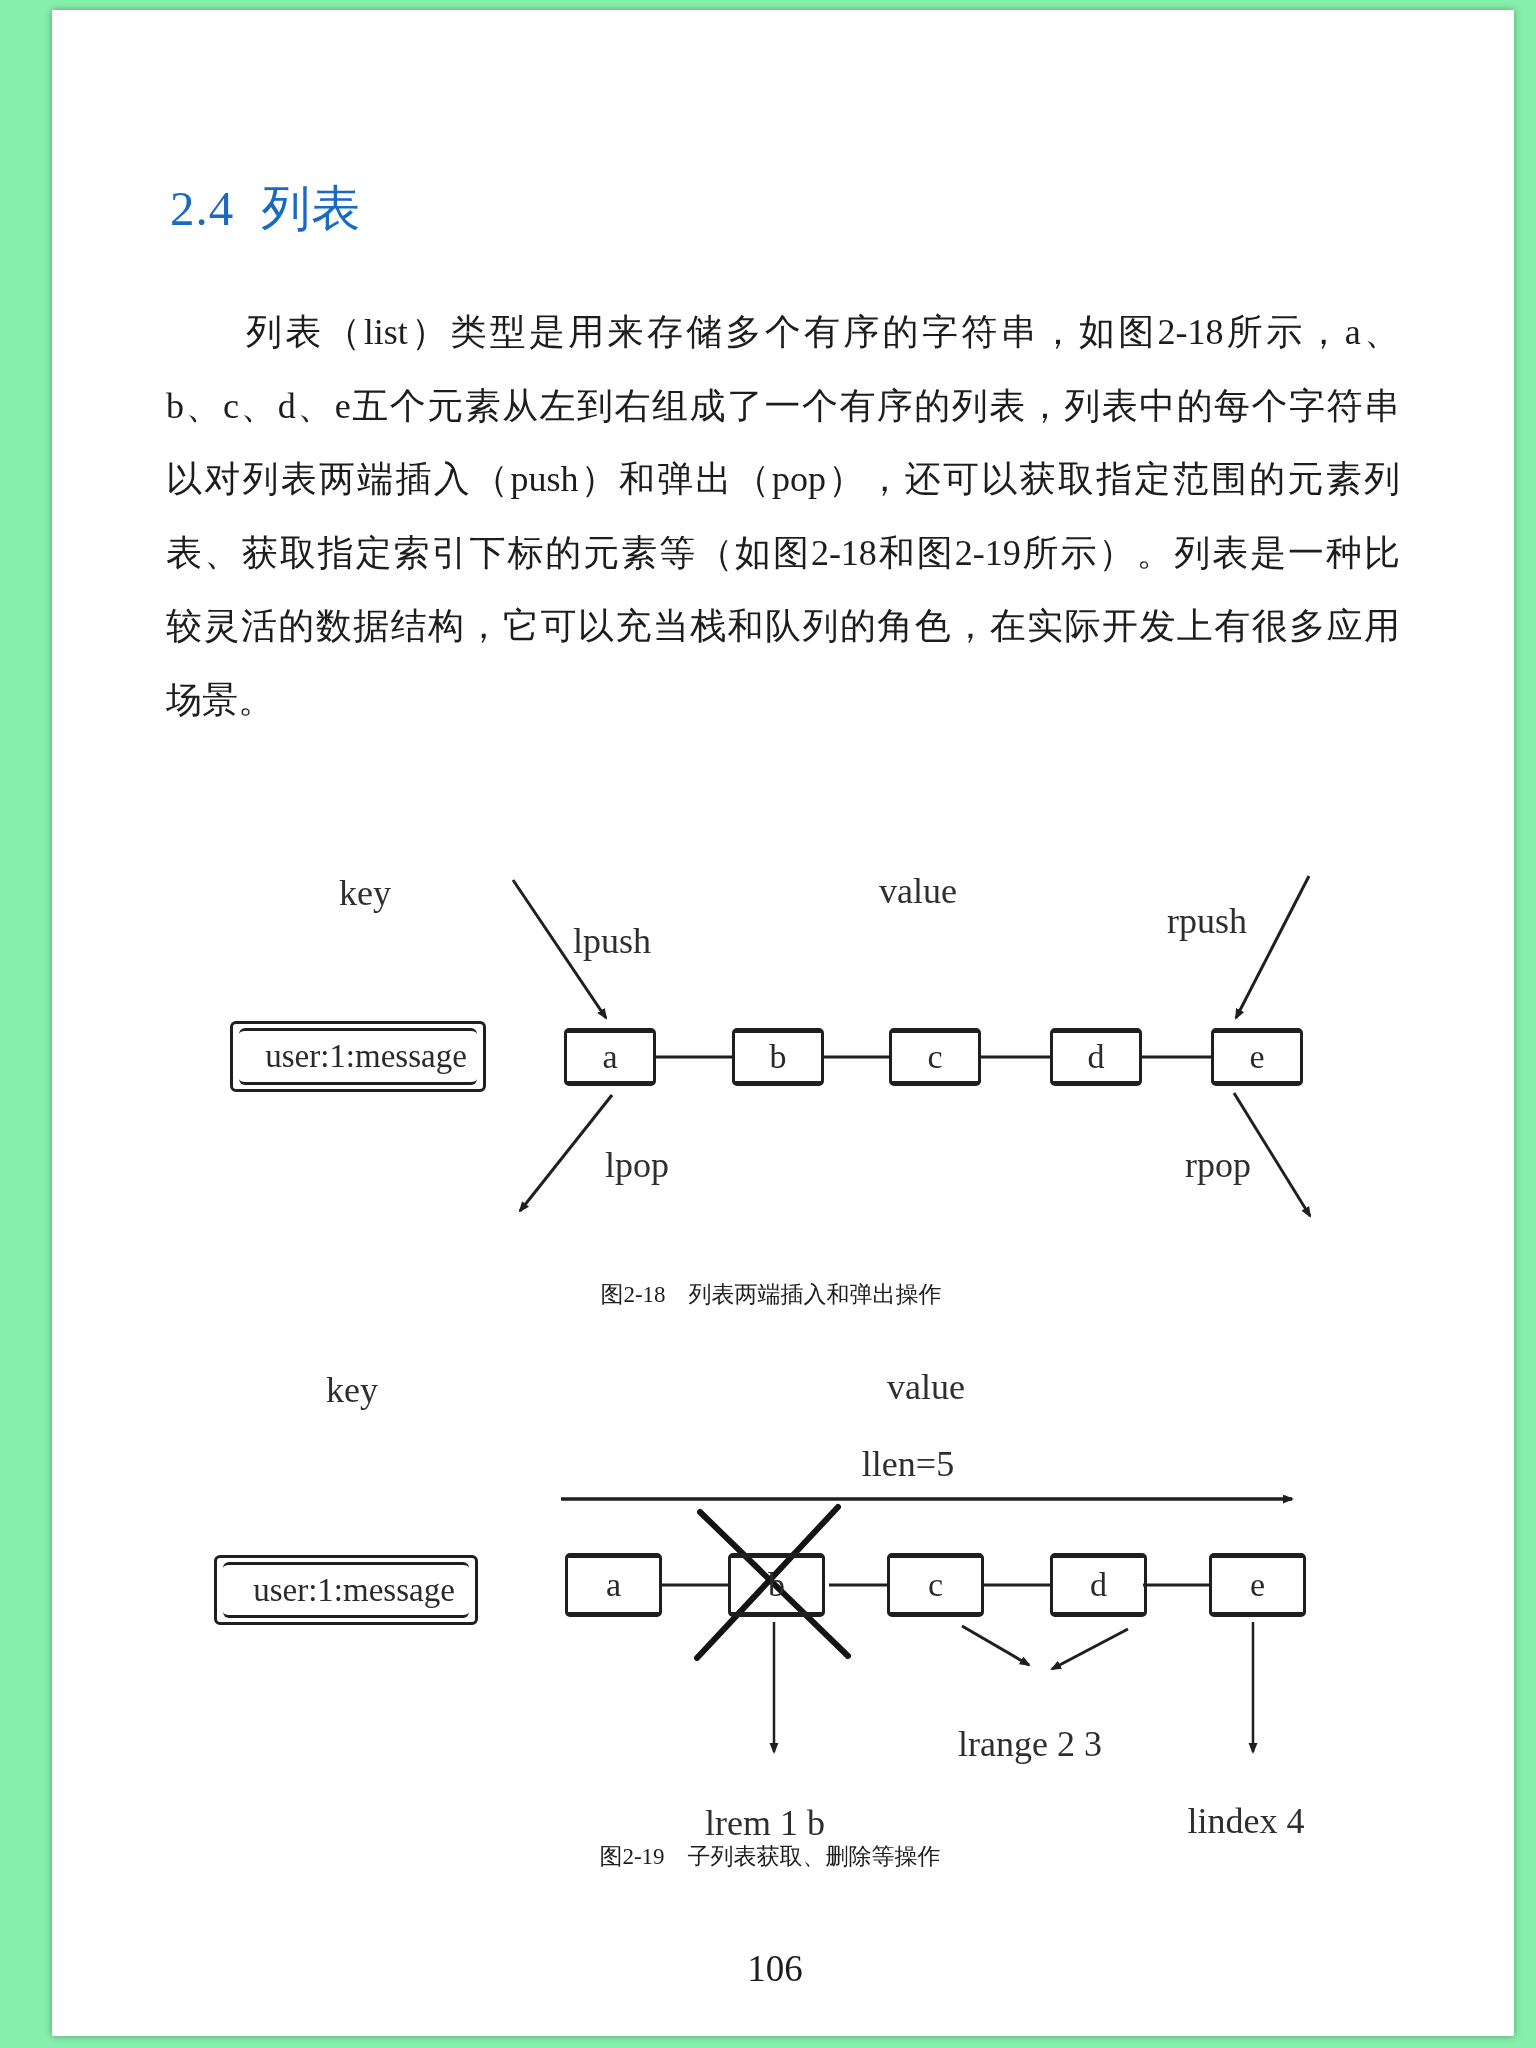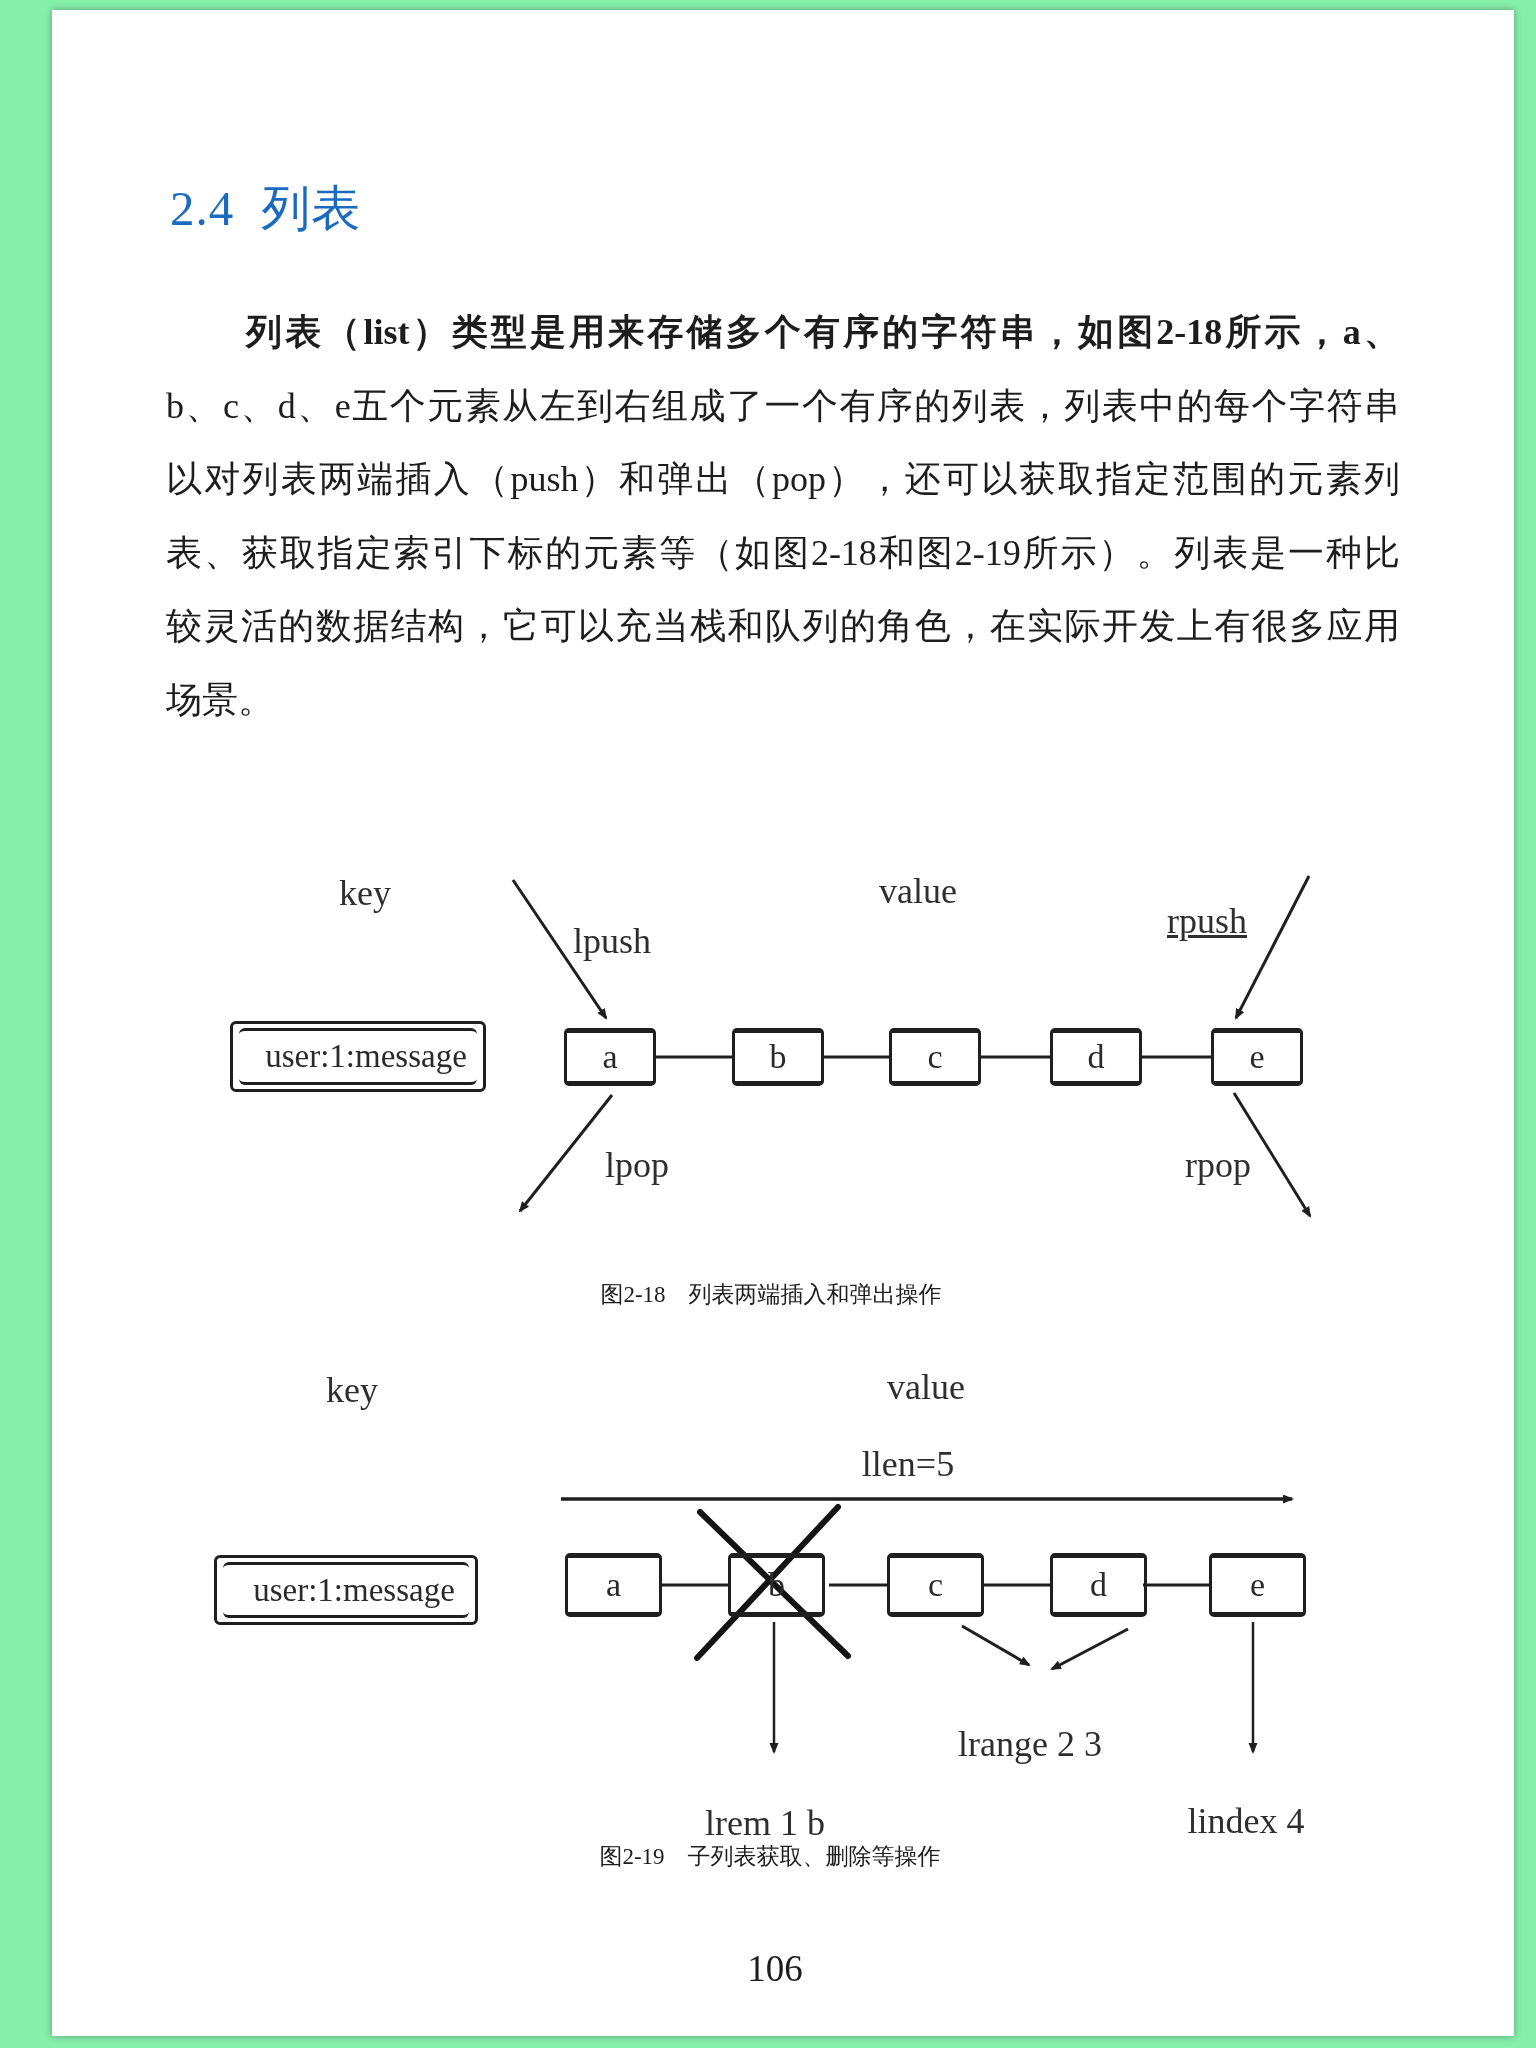--- a/index.html
+++ b/index.html
@@ -26,21 +26,21 @@
 
   .para {
     position:absolute; left:166px; top:296px; width:1234px;
     font-size:36px; color:#1d1d1d;
   }
   .pline {
     height:73.5px; line-height:73.5px;
     text-align:justify; text-align-last:justify;
     white-space:nowrap;
   }
-  .pline.first { text-indent:80px;font-weight:bold; }
+  .pline.first { text-indent:80px; }
   .pline.last { text-align-last:left; }
   .sup { font-size:24px; vertical-align:15px; }
 
   .flabel {
     position:absolute; transform:translate(-50%,-50%);
     font-size:36px; color:#2e2e2e; white-space:nowrap; line-height:1;
   }
 
   .keybox {
     position:absolute; display:flex; align-items:center; justify-content:center;
@@ -117,21 +117,21 @@
     <div class="pline">b、c、d、e五个元素从左到右组成了一个有序的列表，列表中的每个字符串</div>
     <div class="pline">以对列表两端插入（push）和弹出（pop），还可以获取指定范围的元素列</div>
     <div class="pline">表、获取指定索引下标的元素等（如图2-18和图2-19所示）。列表是一种比</div>
     <div class="pline">较灵活的数据结构，它可以充当栈和队列的角色，在实际开发上有很多应用</div>
     <div class="pline last">场景。</div>
   </div>
 
   <div class="flabel" style="left:365px; top:893px;">key</div>
   <div class="flabel" style="left:918px; top:891px;">value</div>
   <div class="flabel" style="left:612px; top:941px;">lpush</div>
-  <div class="flabel" style="left:1207px; top:921px;text-decoration:underline;">rpush</div>
+  <div class="flabel" style="left:1207px; top:921px;">rpush</div>
   <div class="flabel" style="left:637px; top:1165px;">lpop</div>
   <div class="flabel" style="left:1218px; top:1165px;">rpop</div>
 
   <div class="keybox" style="left:230px; top:1021px; width:256px; height:71px;">
     <div class="dbl"></div>
     <span class="kb-text">user:1:message</span>
   </div>
 
   <div class="vbox r18" style="left:564px;">a</div>
   <div class="vbox r18" style="left:732px;">b</div>

